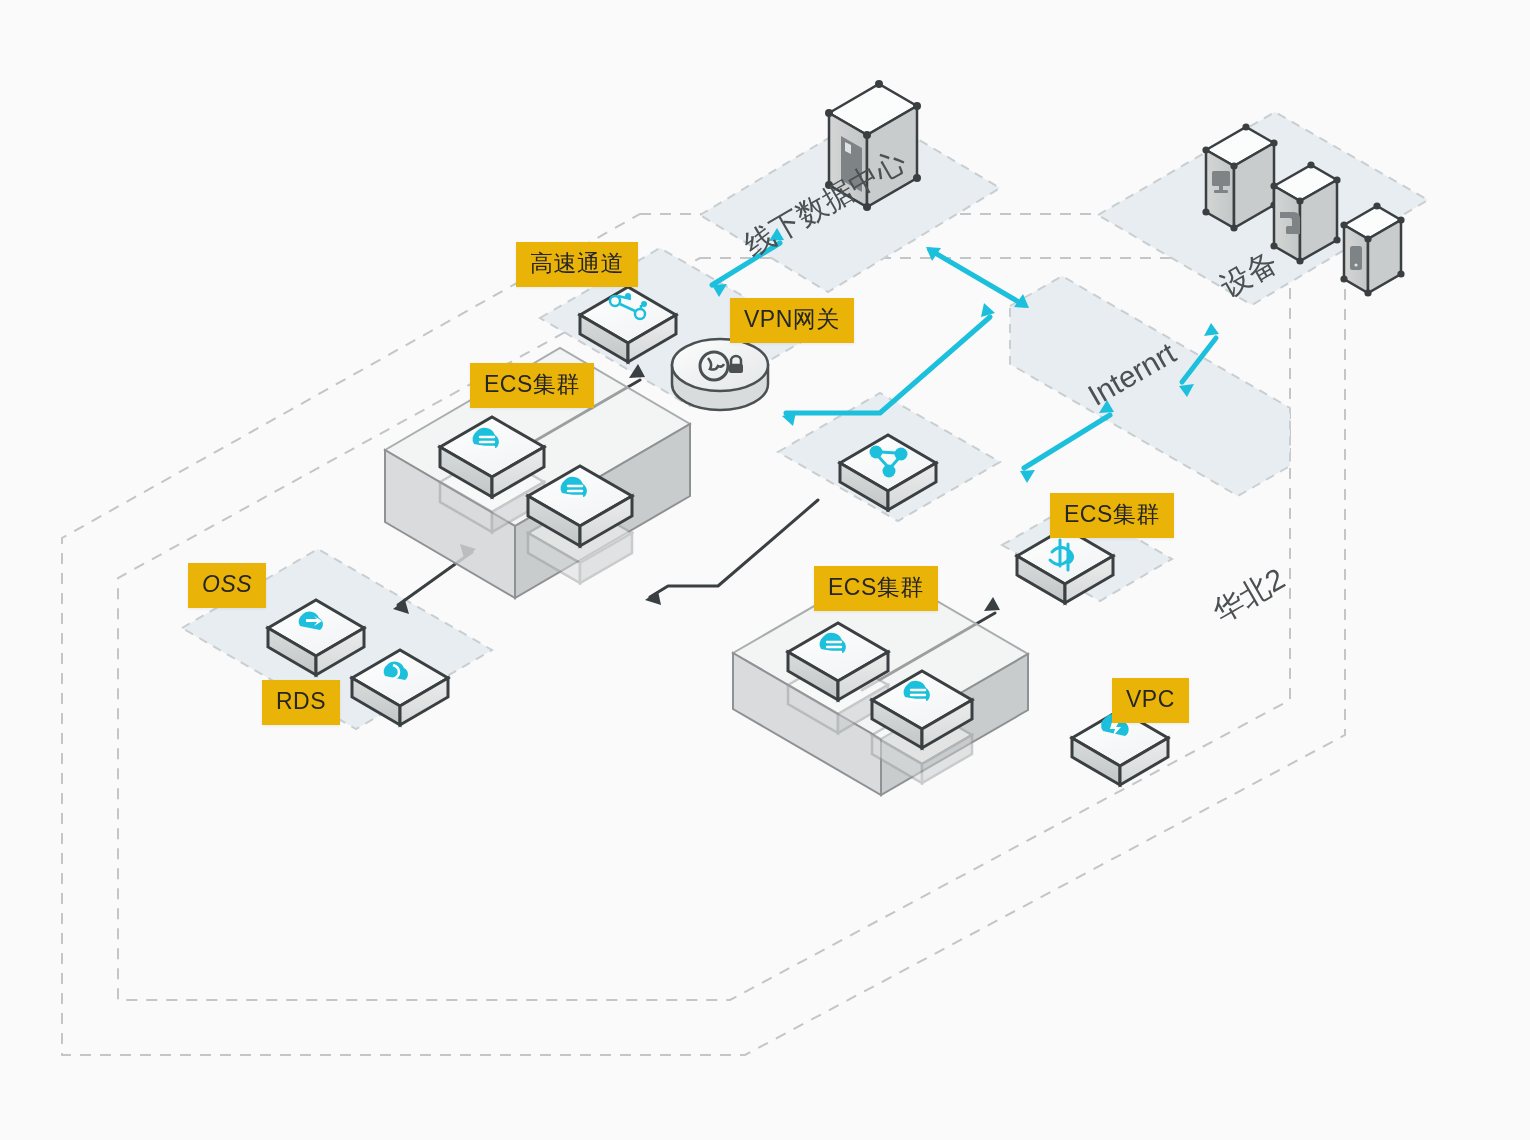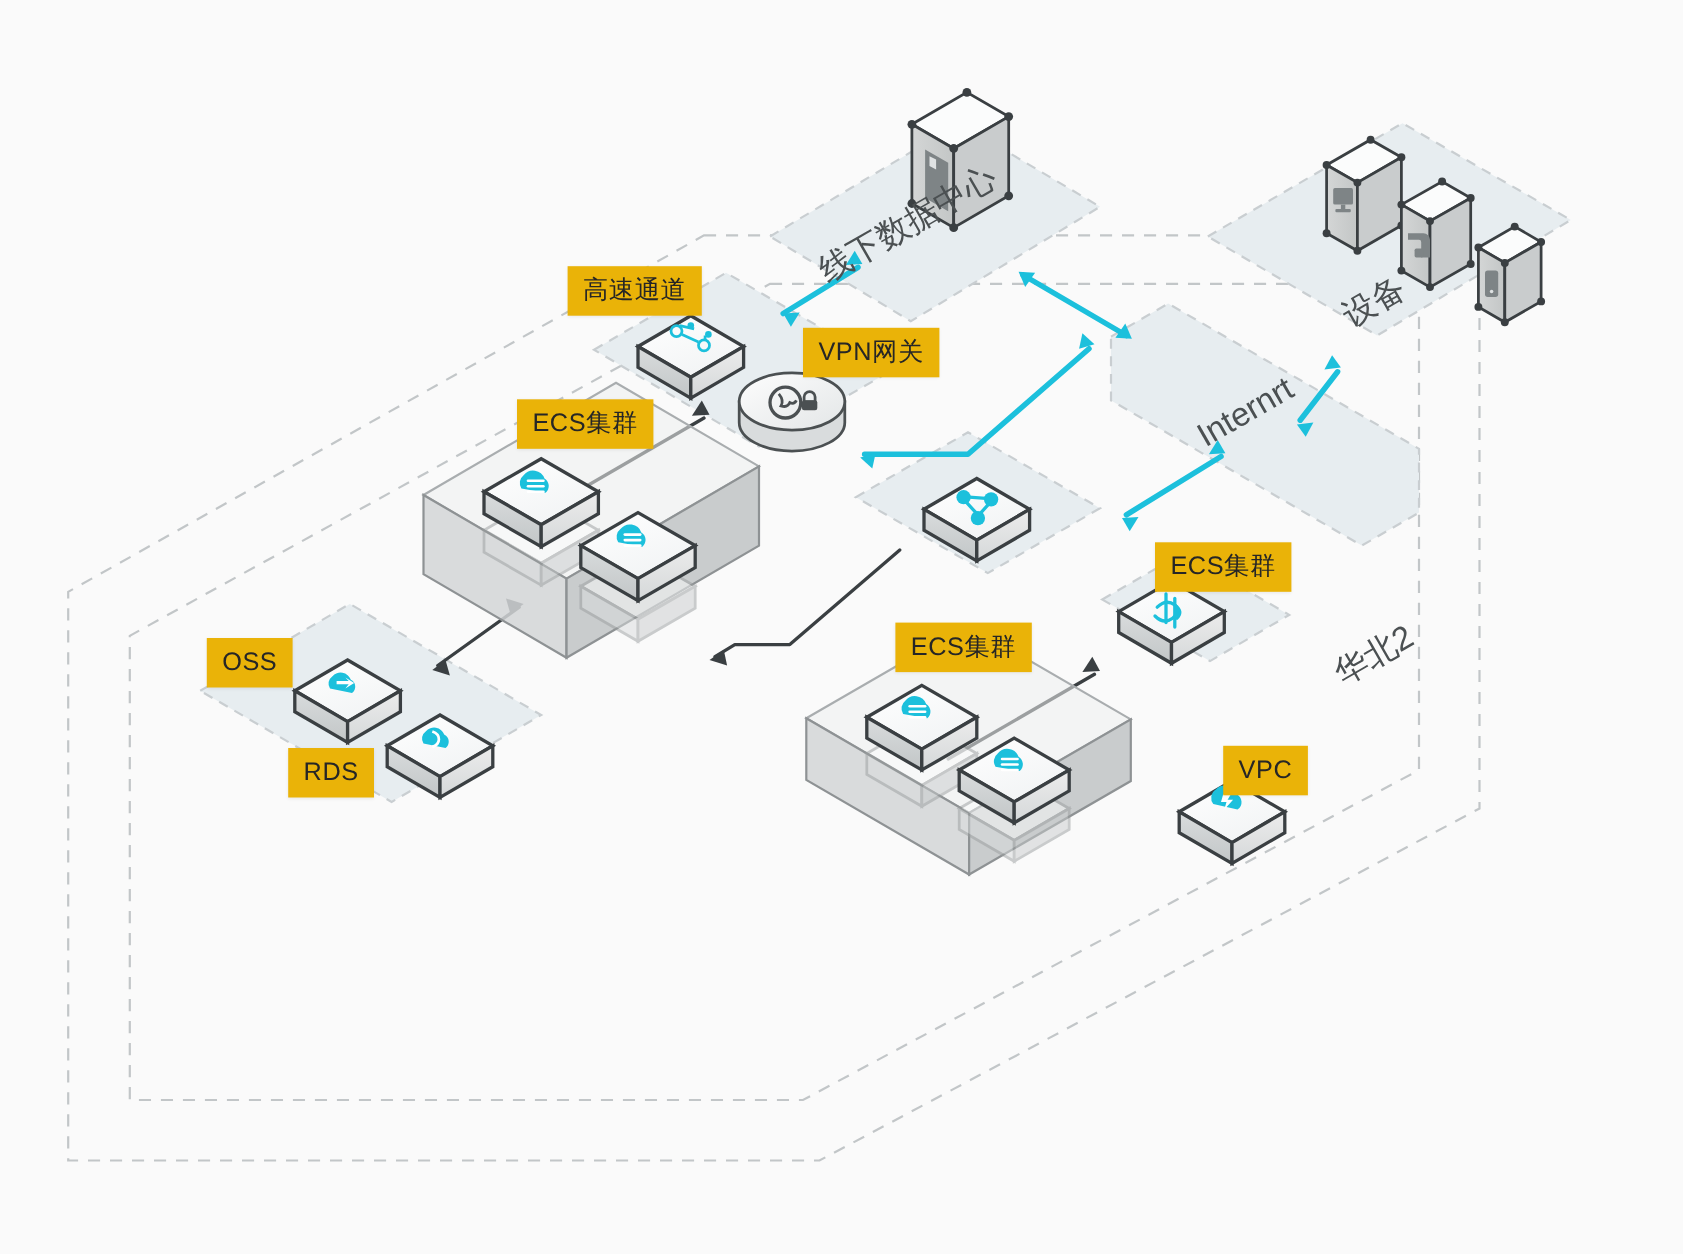--- a/index.html
+++ b/index.html
@@ -405,19 +405,19 @@
 
 <div class="lbl" style="left:730px;top:298px;">VPN网关</div>
 
 <div class="lbl" style="left:470px;top:363px;">ECS集群</div>
 
 
 <div class="lbl" style="left:1050px;top:493px;">ECS集群</div>
 
 <div class="lbl" style="left:814px;top:566px;">ECS集群</div>
 
-<div class="lbl" style="left:188px;top:580px;">OSS</div>
+<div class="lbl" style="left:188px;top:563px;font-style:italic;">OSS</div>
 
 <div class="lbl" style="left:262px;top:680px;">RDS</div>
 
 <div class="lbl" style="left:1112px;top:678px;text-align:right;">VPC</div>
 
 </div>
 
 </body></html>

